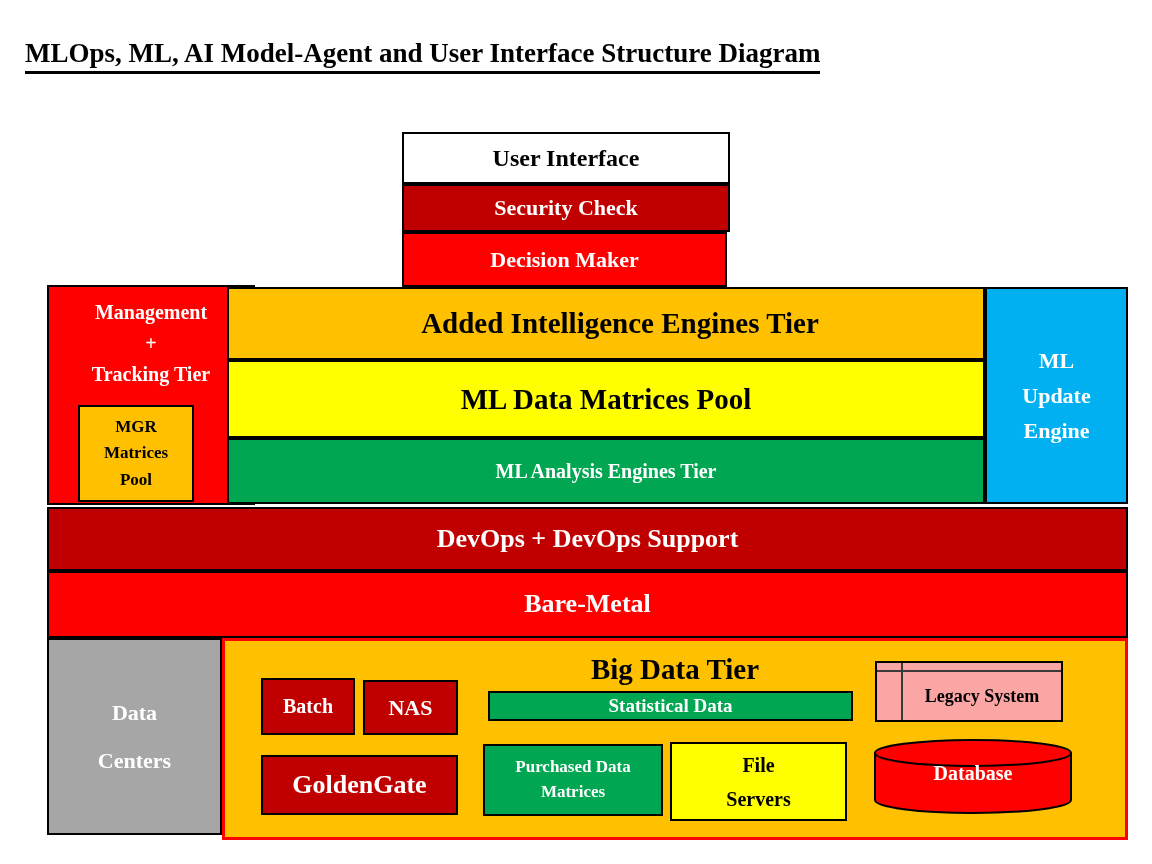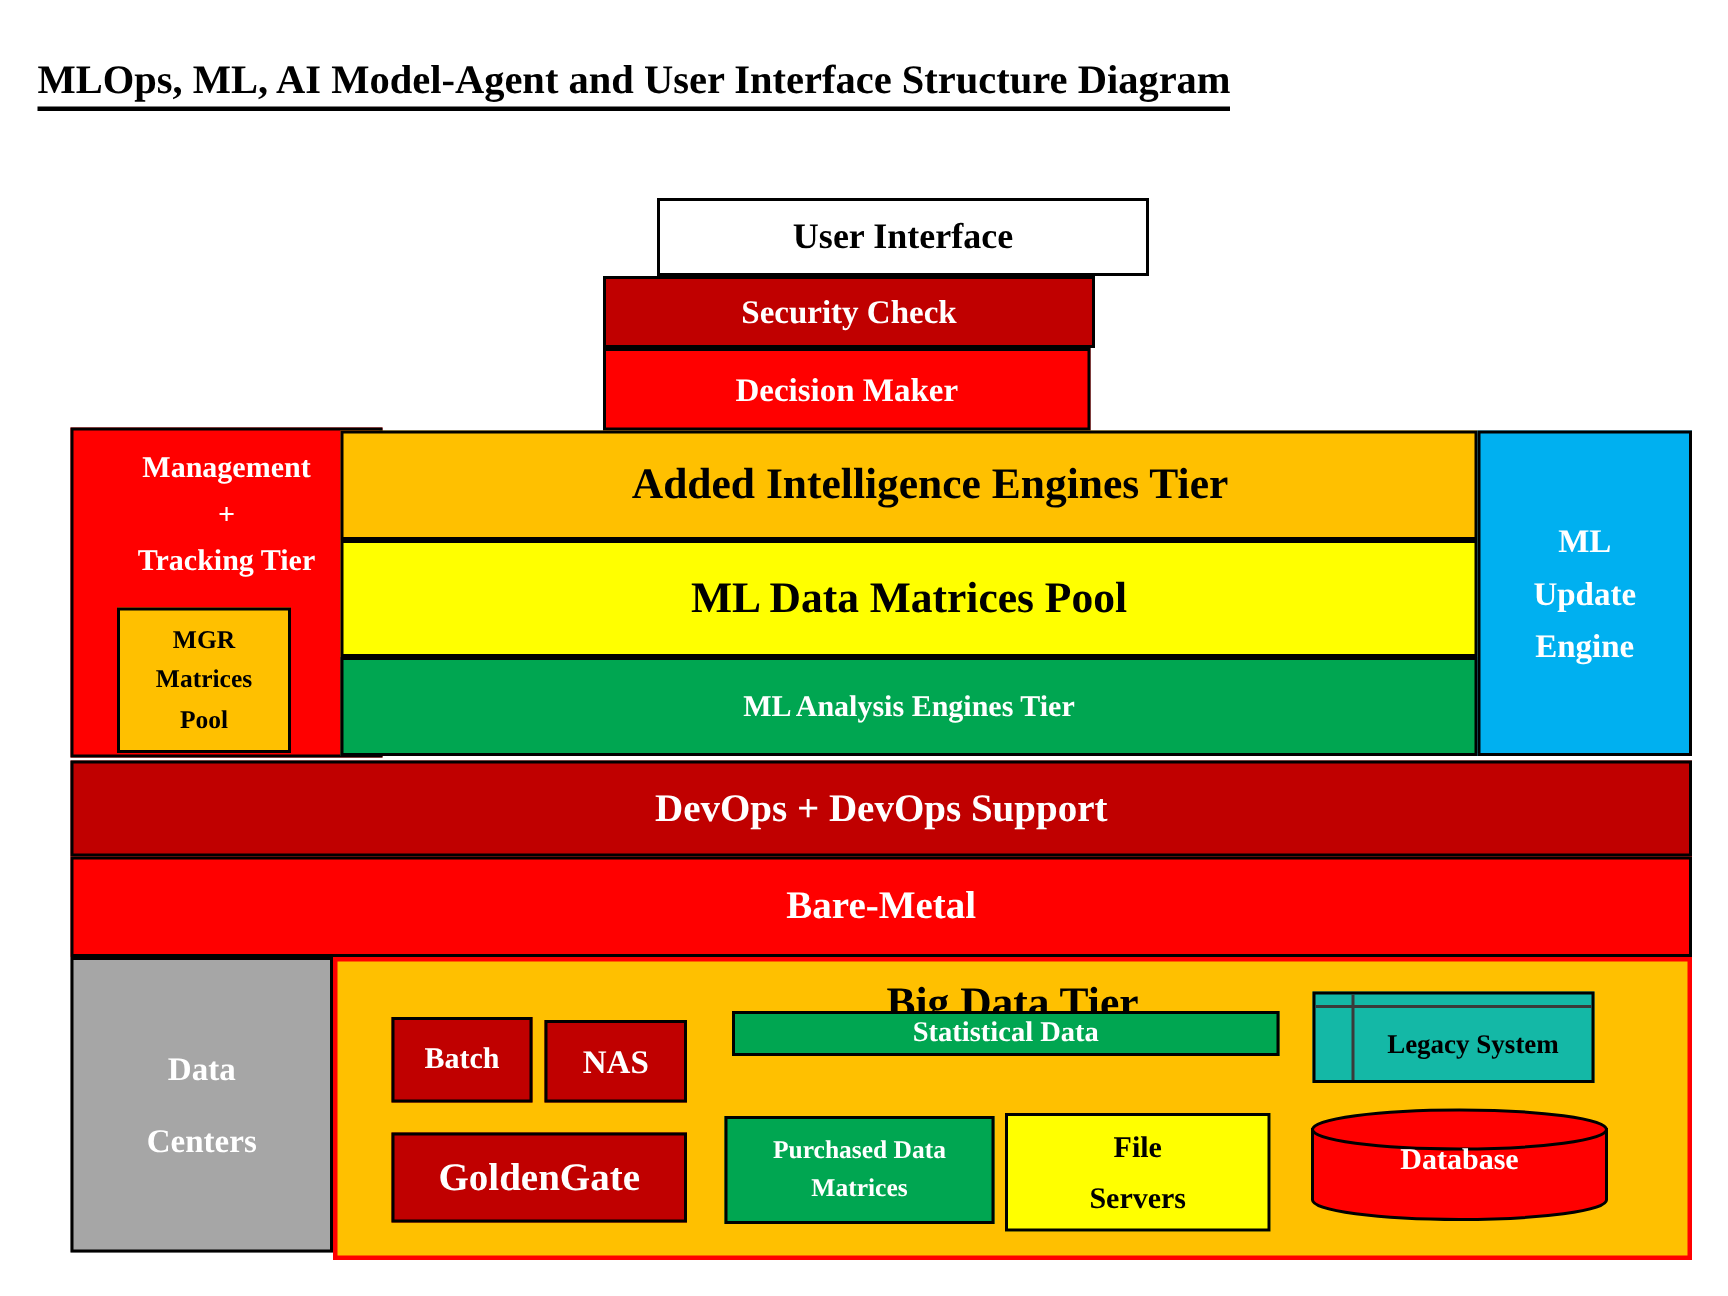--- a/index.html
+++ b/index.html
@@ -7,21 +7,21 @@
     width:1152px;height:864px;background:#ffffff;position:relative;
     font-family:"Liberation Serif", serif;overflow:hidden;
   }
   .abs{position:absolute;box-sizing:border-box;}
   .box{
     position:absolute;box-sizing:border-box;border:2px solid #000;
     display:flex;align-items:center;justify-content:center;text-align:center;
     font-weight:bold;line-height:1.25;
   }
   .col{flex-direction:column;}
-  .c-white{background:#ffffff;color:#000000;margin-left:36px;}
+  .c-white{background:#ffffff;color:#000000;}
   .c-darkred{background:#C00000;color:#ffffff;}
   .c-red{background:#FF0000;color:#ffffff;}
   .c-orange{background:#FFC000;color:#000000;}
   .c-yellow{background:#FFFF00;color:#000000;}
   .c-green{background:#00A651;color:#ffffff;}
   .c-blue{background:#00B0F0;color:#ffffff;}
   .c-gray{background:#A6A6A6;color:#ffffff;gap:10px;}
 
   #title{
     left:25px;top:38px;font-size:27px;font-weight:bold;color:#000;
@@ -45,26 +45,26 @@
   #baremetal-bar{left:47px;top:571px;width:1081px;height:67px;font-size:26px;}
 
   #bigdata-box{left:222px;top:638px;width:906px;height:202px;background:#FFC000;
                border:3px solid #FF0000;}
   #bigdata-title{left:0;right:0;top:12px;text-align:center;font-size:29px;
                  font-weight:bold;color:#000;}
   #datacenters-box{left:47px;top:638px;width:175px;height:197px;font-size:22px;line-height:1.7;}
 
   #batch-box{left:261px;top:678px;width:94px;height:57px;font-size:20px;}
   #nas-box{left:363px;top:680px;width:95px;height:55px;font-size:22px;}
-  #statdata-box{left:488px;top:674px;width:365px;height:30px;font-size:19px;}
+  #statdata-box{left:488px;top:691px;width:365px;height:30px;font-size:19px;}
   #golden-box{left:261px;top:755px;width:197px;height:60px;font-size:26px;}
   #purchased-box{left:483px;top:744px;width:180px;height:72px;font-size:17px;line-height:1.45;}
   #fileservers-box{left:670px;top:742px;width:177px;height:79px;font-size:20px;line-height:1.7;}
 
-  #legacy-box{left:875px;top:661px;width:188px;height:61px;background:#14b8a6;
+  #legacy-box{left:875px;top:661px;width:188px;height:61px;background:#fca5a5;
               border:2px solid #000;}
   #legacy-header{left:0;right:0;top:0;height:9px;border-bottom:2px solid #3a3a3a;}
   #legacy-vline{left:24px;top:0;bottom:0;width:2px;background:#3a3a3a;}
   #legacy-label{left:26px;right:0;top:9px;bottom:0;display:flex;align-items:center;
                 justify-content:center;font-size:18px;font-weight:bold;color:#000;}
 
   #database-wrap{left:873px;top:738px;width:200px;height:78px;}
   #database-label{left:0;right:0;top:24px;text-align:center;font-size:20px;
                   font-weight:bold;color:#ffffff;}
 </style>

